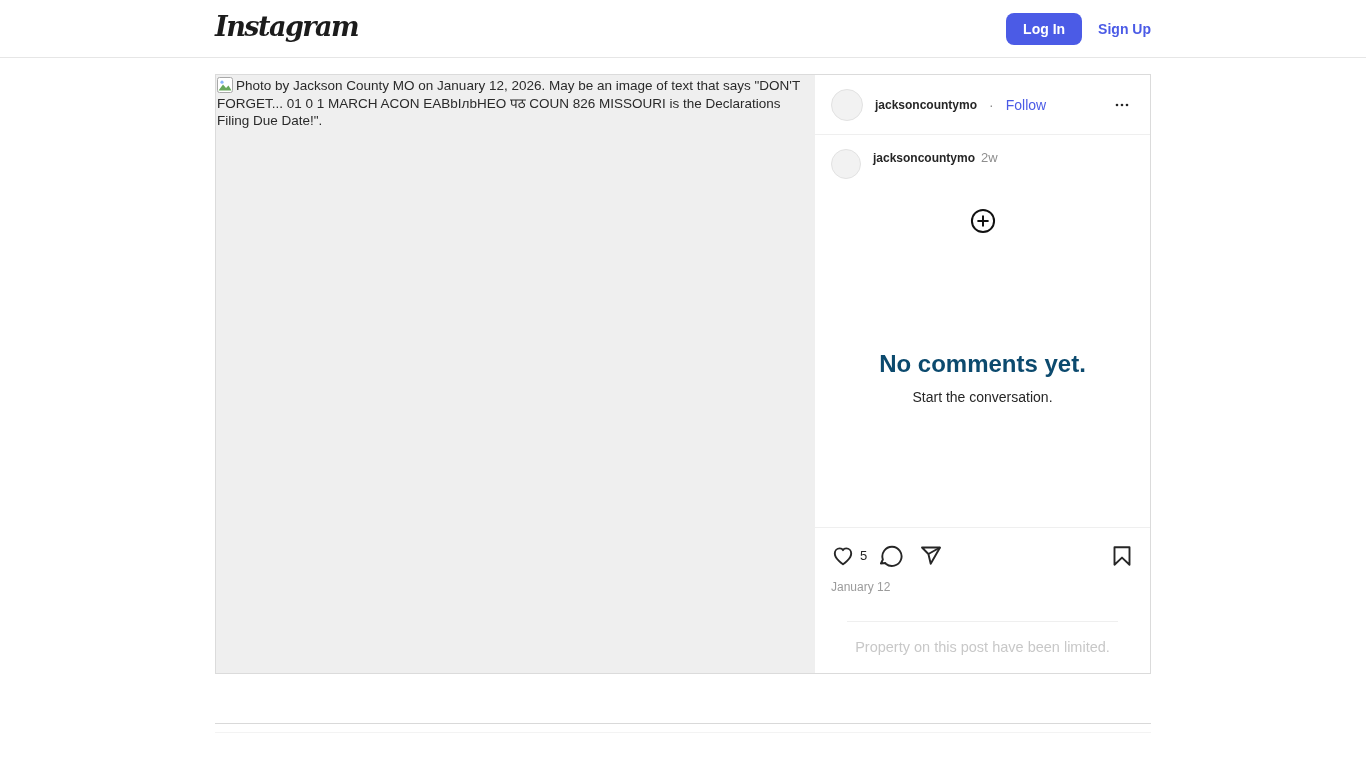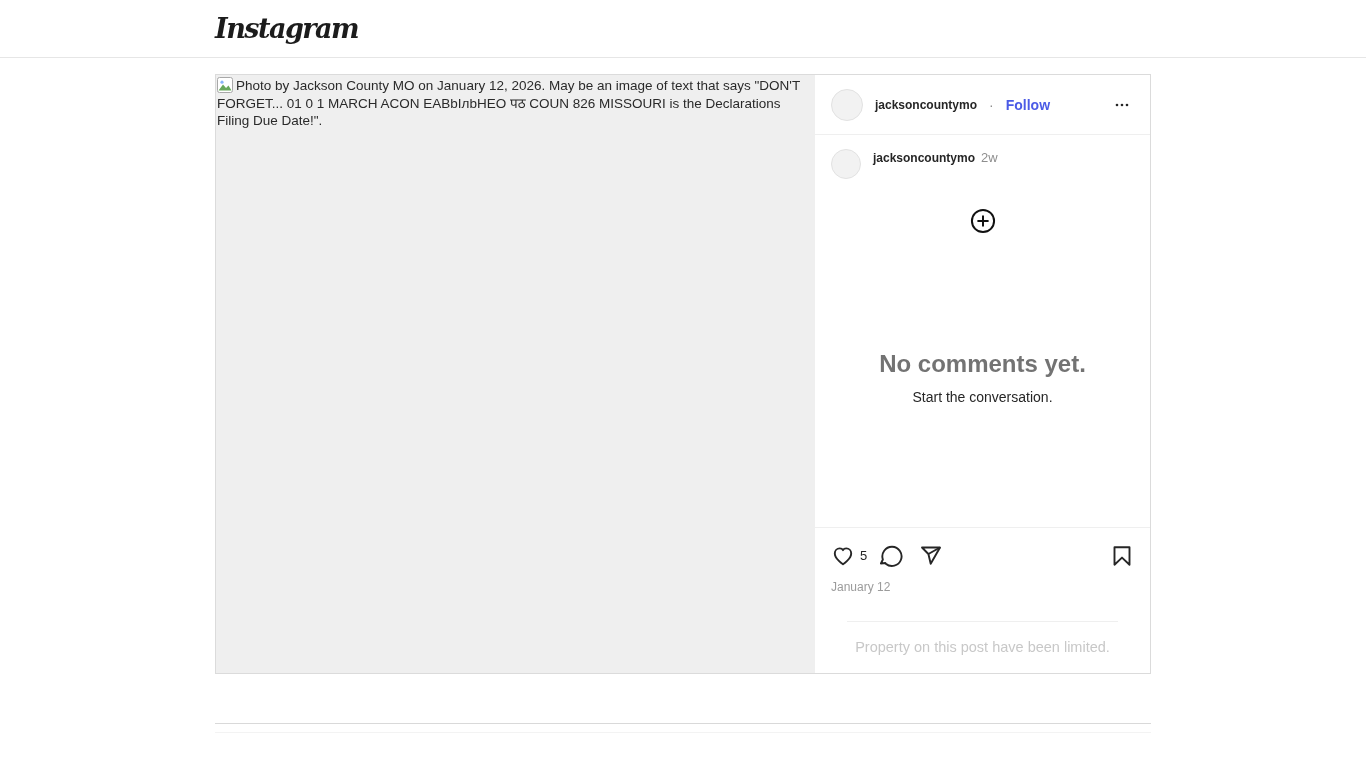--- a/index.html
+++ b/index.html
@@ -46,34 +46,34 @@
   .panel-header{
     height:60px;flex:none;border-bottom:1px solid var(--divider);
     display:flex;align-items:center;gap:12px;padding:0 10px 0 16px;
   }
   .avatar{
     width:32px;height:32px;border-radius:50%;flex:none;cursor:pointer;
     background:#f2f2f2;border:1px solid #e2e2e2;
   }
   .username{font-weight:700;font-size:12px;color:var(--text);cursor:pointer;}
   .dot-sep{color:var(--muted);font-size:14px;}
-  .follow{color:var(--accent);font-weight:700;font-size:14px;cursor:pointer;}
+  .follow{color:var(--accent);font-weight:400;font-size:14px;cursor:pointer;}
   .more-btn{margin-left:auto;background:none;border:none;cursor:pointer;padding:8px;display:flex;}
   
   .panel-body{flex:1;display:flex;flex-direction:column;padding-top:14px;overflow:hidden;}
   .caption-row{display:flex;gap:12px;padding:0 16px;}
   .avatar-sm{width:30px;height:30px;}
   .caption-content{font-size:14px;line-height:18px;max-width:252px;}
   .caption-meta{display:flex;gap:6px;align-items:baseline;}
   .timestamp{color:var(--muted);font-size:13px;font-weight:400;}
   .caption-text{color:var(--text);}
   .plus-wrap{display:flex;justify-content:center;margin-top:26px;}
   .plus-btn{background:none;border:none;cursor:pointer;display:flex;padding:2px;}
   .empty-state{flex:1;display:flex;flex-direction:column;align-items:center;justify-content:center;gap:11px;padding-bottom:10px;}
-  .empty-title{font-size:24px;font-weight:800;color:#737373;}
+  .empty-title{font-size:24px;font-weight:800;color:#0c4a6e;}
   .empty-sub{font-size:14px;color:var(--text);}
   
   .panel-actions{flex:none;border-top:1px solid var(--divider);padding:8px 16px 0;}
   .icon-row{display:flex;align-items:center;height:40px;}
   .action-btn{background:none;border:none;cursor:pointer;display:flex;align-items:center;padding:0;margin-right:15px;}
   .like-count{font-size:13px;color:var(--text);margin:-2px 13px 0 -10px;cursor:pointer;}
   .bookmark-btn{margin-left:auto;margin-right:0;}
   .post-date{font-size:12px;color:#9b9b9b;margin:4px 0 0;}
   .limited-sep{border:none;border-top:1px solid var(--divider);margin:27px 16px 0;}
   .limited-text{color:var(--faint);font-size:14.5px;text-align:center;padding:17px 8px 18px;}
@@ -81,20 +81,24 @@
   .footer-sep{width:936px;margin:49px auto 0;border-top:1px solid #d9d9d9;}
   .footer-sep2{width:936px;margin:8px auto 0;border-top:1px solid #f3f3f3;}
   svg{display:block;}
 </style>
 </head>
 <body>
 
 <header class="topnav">
   <div class="topnav-inner">
     <div class="logo">Instagram</div>
+    <div class="nav-actions">
+      <button class="btn-login">Log In</button>
+      <span class="link-signup">Sign Up</span>
+    </div>
   </div>
 </header>
 
 <main class="card">
 
   <section class="media">
     <span class="broken-img-icon">
       <svg width="16" height="16" viewBox="0 0 16 16">
         <rect x="0.5" y="0.5" width="15" height="15" rx="2" fill="#ffffff" stroke="#a8a8a8"></rect>
         <circle cx="5" cy="5.2" r="1.6" fill="#8ab4f8"></circle>

